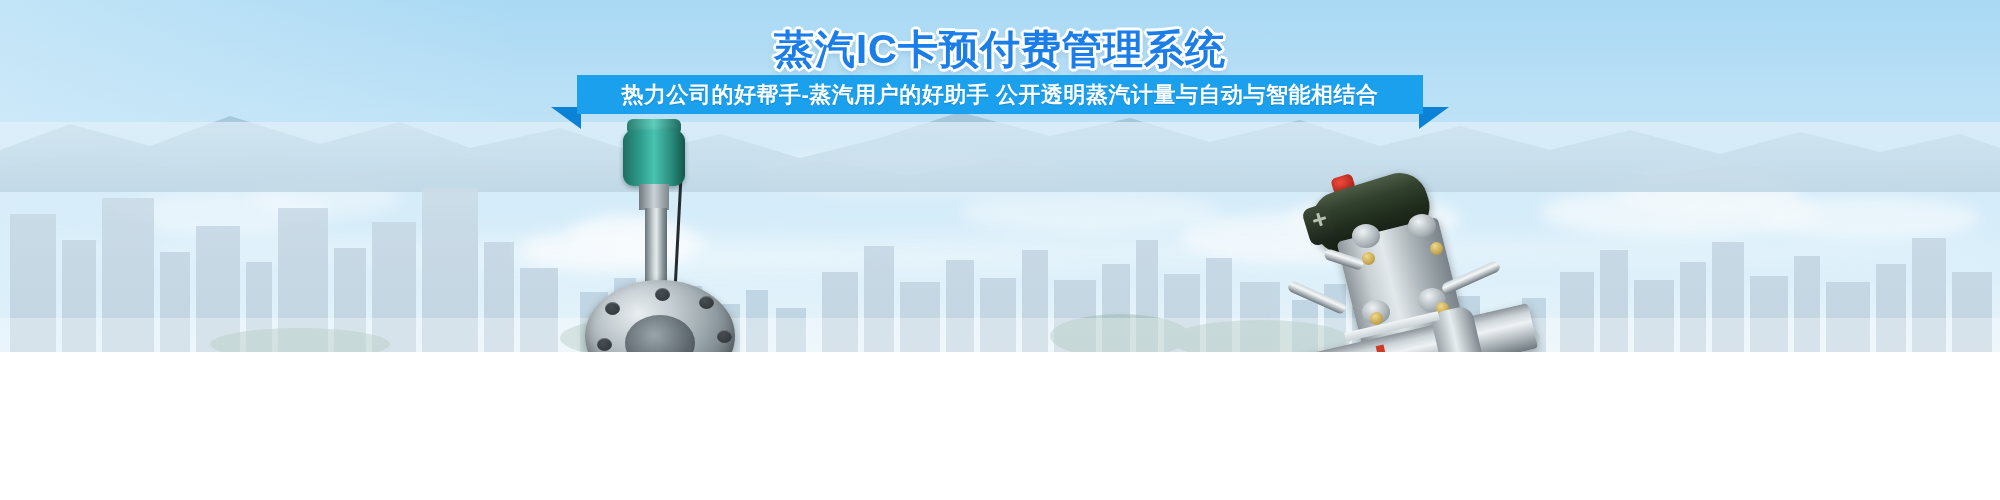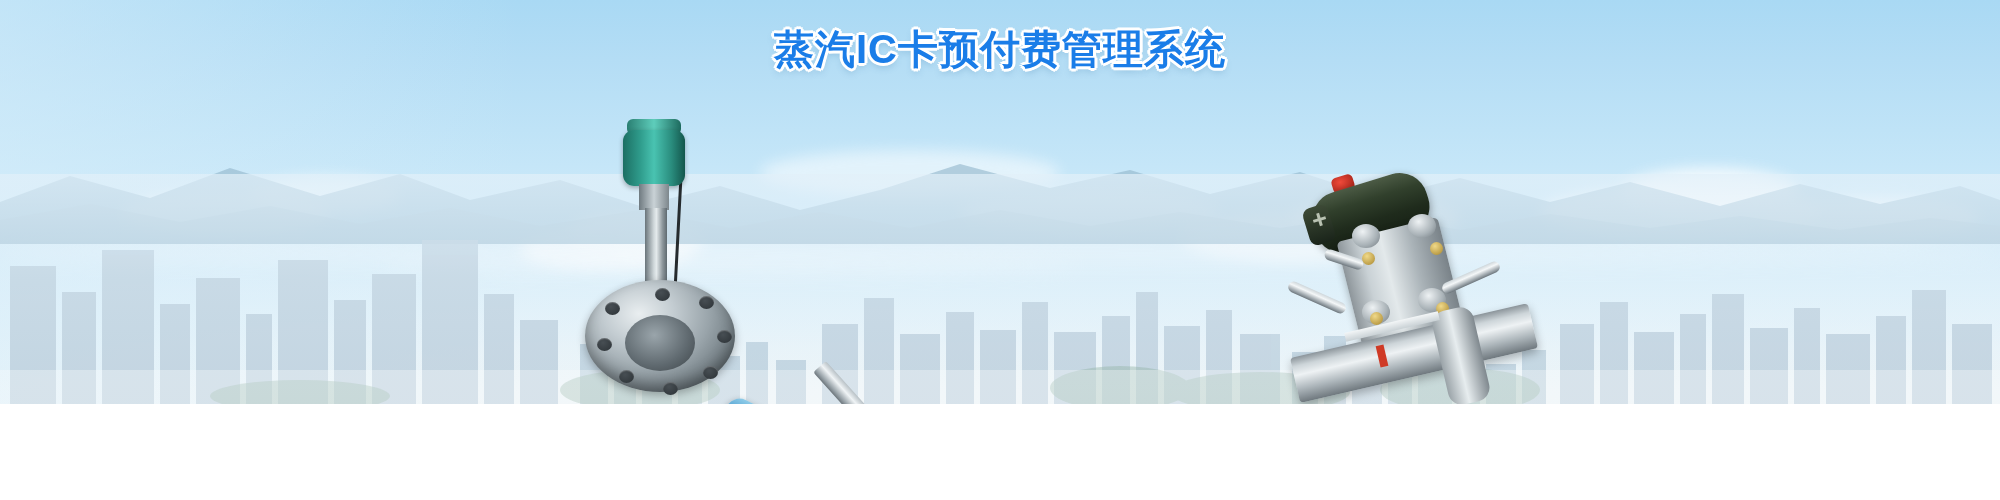--- a/index.html
+++ b/index.html
@@ -7,21 +7,21 @@
     padding: 0;
     background: #ffffff;
   }
   body {
     font-family: "Liberation Sans", "DejaVu Sans", sans-serif;
   }
 
   .banner-root {
     position: relative;
     width: 2000px;
-    height: 404px;
+    height: 352px;
     overflow: hidden;
     background: #bfe2f7;
   }
 
   
   .sky {
     position: absolute;
     left: 0; top: 0;
     width: 2000px; height: 500px;
     background:
@@ -448,20 +448,27 @@
       <ellipse cx="300" cy="222" rx="90" ry="16"></ellipse>
     </g>
     <g fill="#ffffff" opacity="0.35">
       <rect x="0" y="196" width="2000" height="34"></rect>
     </g>
   </svg>
   <div class="city-haze"></div>
 
   <div class="title">蒸汽IC卡预付费管理系统</div>
 
+  <div class="ribbon">
+    <div class="ribbon-tail left"></div>
+    <div class="ribbon-tail right"></div>
+    <div class="ribbon-bar">
+      <span class="ribbon-text">热力公司的好帮手-蒸汽用户的好助手 公开透明蒸汽计量与自动与智能相结合</span>
+    </div>
+  </div>
 
   <div class="product vortex">
     <div class="vx-cable"></div>
     <div class="vx-headtop"></div>
     <div class="vx-head"></div>
     <div class="vx-neck"></div>
     <div class="vx-stem"></div>
   </div>
   <div class="product" style="left:575px; top:130px; width:190px; height:260px;">
     <div class="vx-flange"></div>

